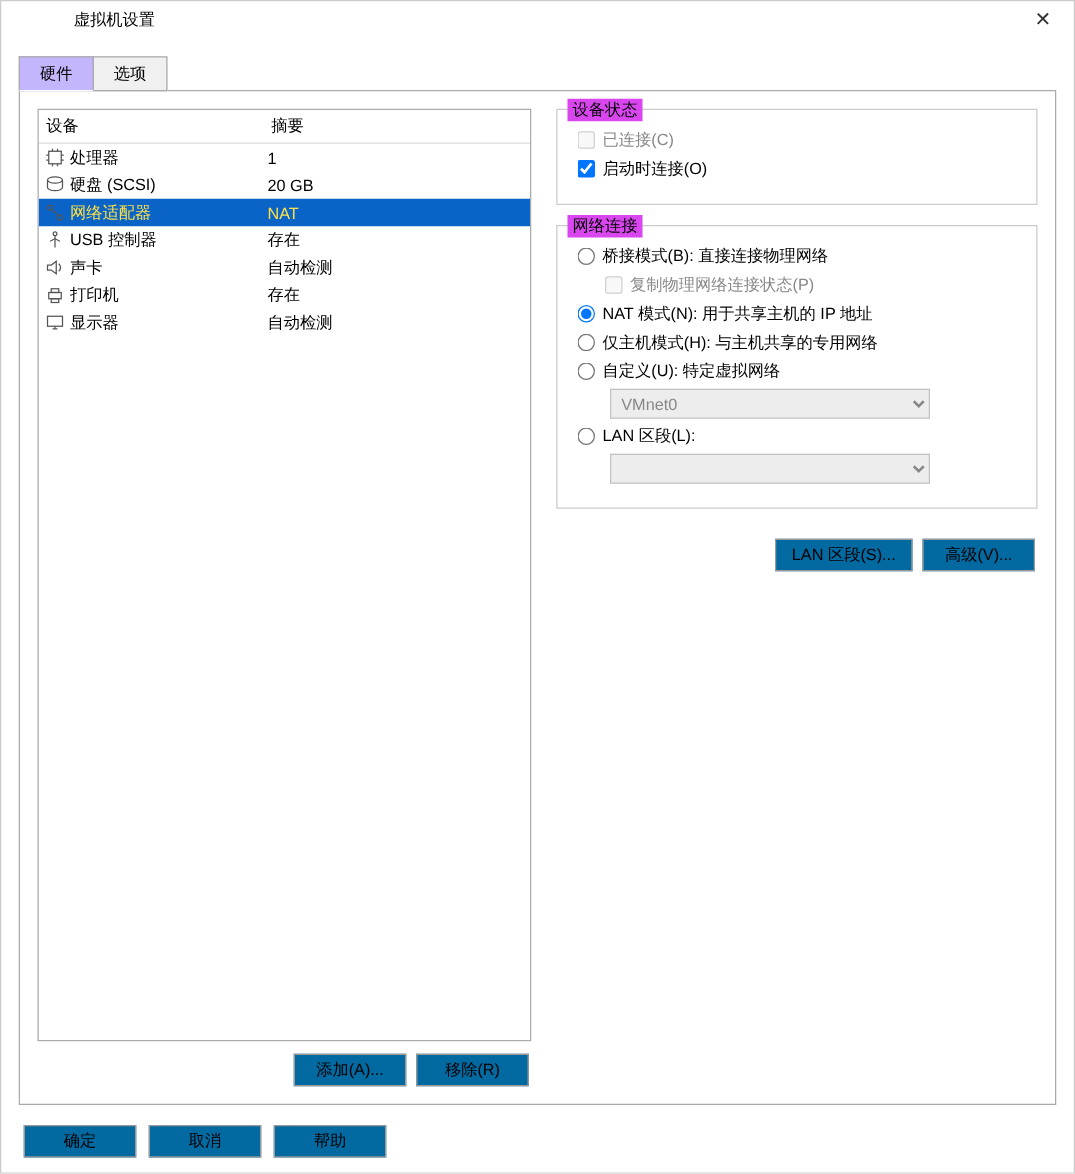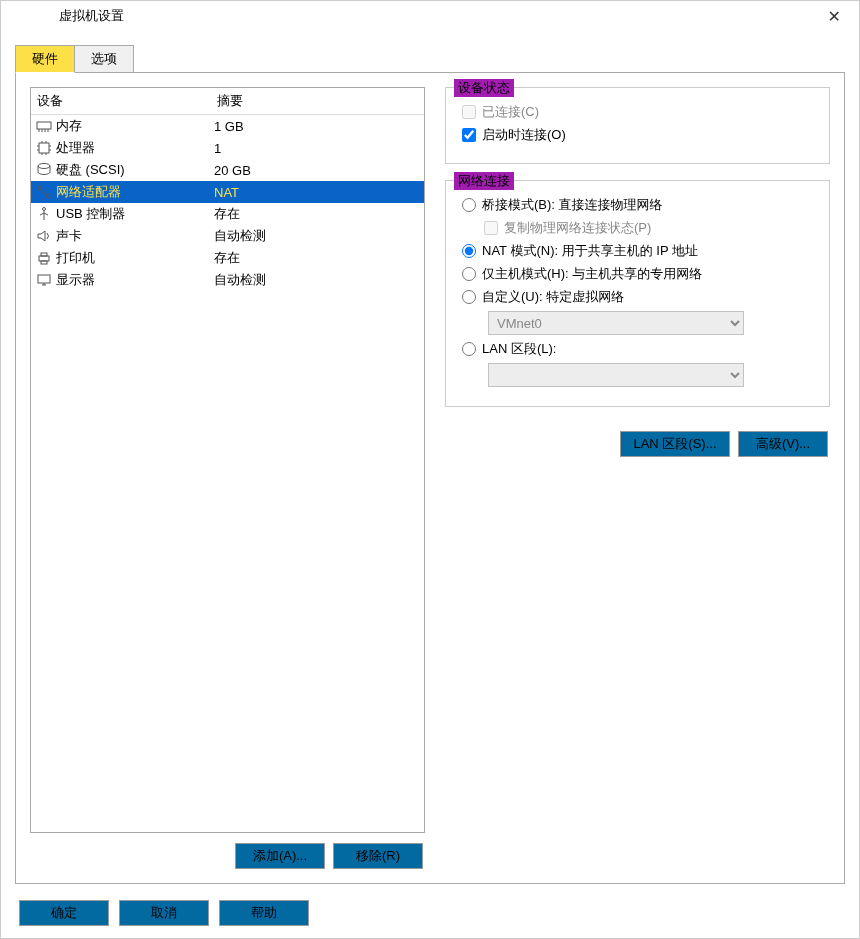--- a/index.html
+++ b/index.html
@@ -4,40 +4,40 @@
 <style>
   * { box-sizing: border-box; font-family: "Microsoft YaHei", "Segoe UI", sans-serif; font-size: 13px; }
   body { margin:0; background:#fff; color:#000; }
   .window { width:860px; height:939px; border:1px solid #ccc; display:flex; flex-direction:column; }
   .titlebar { display:flex; align-items:center; height:30px; padding:0 10px;margin-left:48px; }
   .titlebar .title { flex:1; }
   .titlebar .close { font-size:16px; color:#333; cursor:default; padding:4px 8px; }
   .client { flex:1; padding:14px 14px 4px 14px; display:flex; flex-direction:column; }
   .tabstrip { display:flex; position:relative; z-index:2; }
   .tab { border:1px solid #aaa; background:#fff; padding:4px 16px; margin-right:-1px; cursor:default; }
-  .tab.active { border-bottom-color:#fff; background:#fde047; z-index:3;text-align:center; }
+  .tab.active { border-bottom-color:#fff; background:#c4b5fd; z-index:3;text-align:center; }
   .tab.inactive { background:#f0f0f0; }
   .pane-border { border:1px solid #aaa; flex:1; margin-top:-1px; padding:14px; display:flex; gap:20px; }
   
   .left-col { width:395px; display:flex; flex-direction:column; }
   .hw-list { flex:1; border:1px solid #aaa; overflow:hidden; display:flex; flex-direction:column; }
   .hw-header { display:flex; background:#fff; border-bottom:1px solid #ddd; }
   .hw-header div { padding:4px 6px; }
   .col-dev { width:180px; }
   .col-sum { flex:1; }
   .hw-row { display:flex; align-items:center; padding:2px 4px; cursor:default; }
   .hw-row .ico { width:18px; height:16px; display:inline-flex; align-items:center; justify-content:center; margin-right:3px; }
   .hw-row .dev { width:158px; white-space:nowrap; overflow:hidden; text-overflow:ellipsis; }
   .hw-row .sum { flex:1; white-space:nowrap; overflow:hidden; text-overflow:ellipsis; }
   .hw-row.selected { background:#0a63c7; color:#fde047; }
   .left-btns { display:flex; justify-content:flex-end; gap:8px; margin-top:10px; padding-right:2px;}
   
   .right-col { flex:1; display:flex; flex-direction:column; }
   .group { border:1px solid #ccc; padding:10px 12px 14px 12px; margin-bottom:16px; position:relative; }
-  .group .legend { position:absolute; top:-9px; left:8px; background:#a21caf; padding:0 4px; }
+  .group .legend { position:absolute; top:-9px; left:8px; background:#d946ef; padding:0 4px; }
   .ctl-row { display:flex; align-items:center; margin:5px 0 5px 4px; gap:6px; }
   .ctl-row.indent { margin-left:26px; }
   .disabled { color:#888; }
   select.wide { width:256px; height:24px; margin-left:26px; background:#e6e6e6; border:1px solid #aaa; padding:2px 4px;}
   select.wide:disabled { color:#555;}
   input[type=checkbox],input[type=radio]{ width:14px; height:14px; margin:0;}
   .right-btns { display:flex; justify-content:flex-end; gap:8px; margin-top:8px; padding-right:2px;}
   
   .footer { display:flex; justify-content:flex-start; gap:10px; padding:12px 18px; }
   button.std { min-width:90px; height:26px; background:#0369a1; border:1px solid #999; padding:2px 10px; cursor:default; }
@@ -120,29 +120,20 @@
       <div class="left-col">
         <div class="hw-list">
           <div class="hw-header">
             <div class="col-dev">设备</div>
             <div class="col-sum">摘要</div>
           </div>
           <div id="hw-body">
               <div class="hw-row">
                 <span class="ico">
                   <svg width="16" height="16">
-                    <use href="#i-mem"></use>
-                  </svg>
-                </span>
-                <span class="dev">内存</span>
-                <span class="sum">1 GB</span>
-              </div>
-              <div class="hw-row">
-                <span class="ico">
-                  <svg width="16" height="16">
                     <use href="#i-cpu"></use>
                   </svg>
                 </span>
                 <span class="dev">处理器</span>
                 <span class="sum">1</span>
               </div>
               <div class="hw-row">
                 <span class="ico">
                   <svg width="16" height="16">
                     <use href="#i-hdd"></use>

